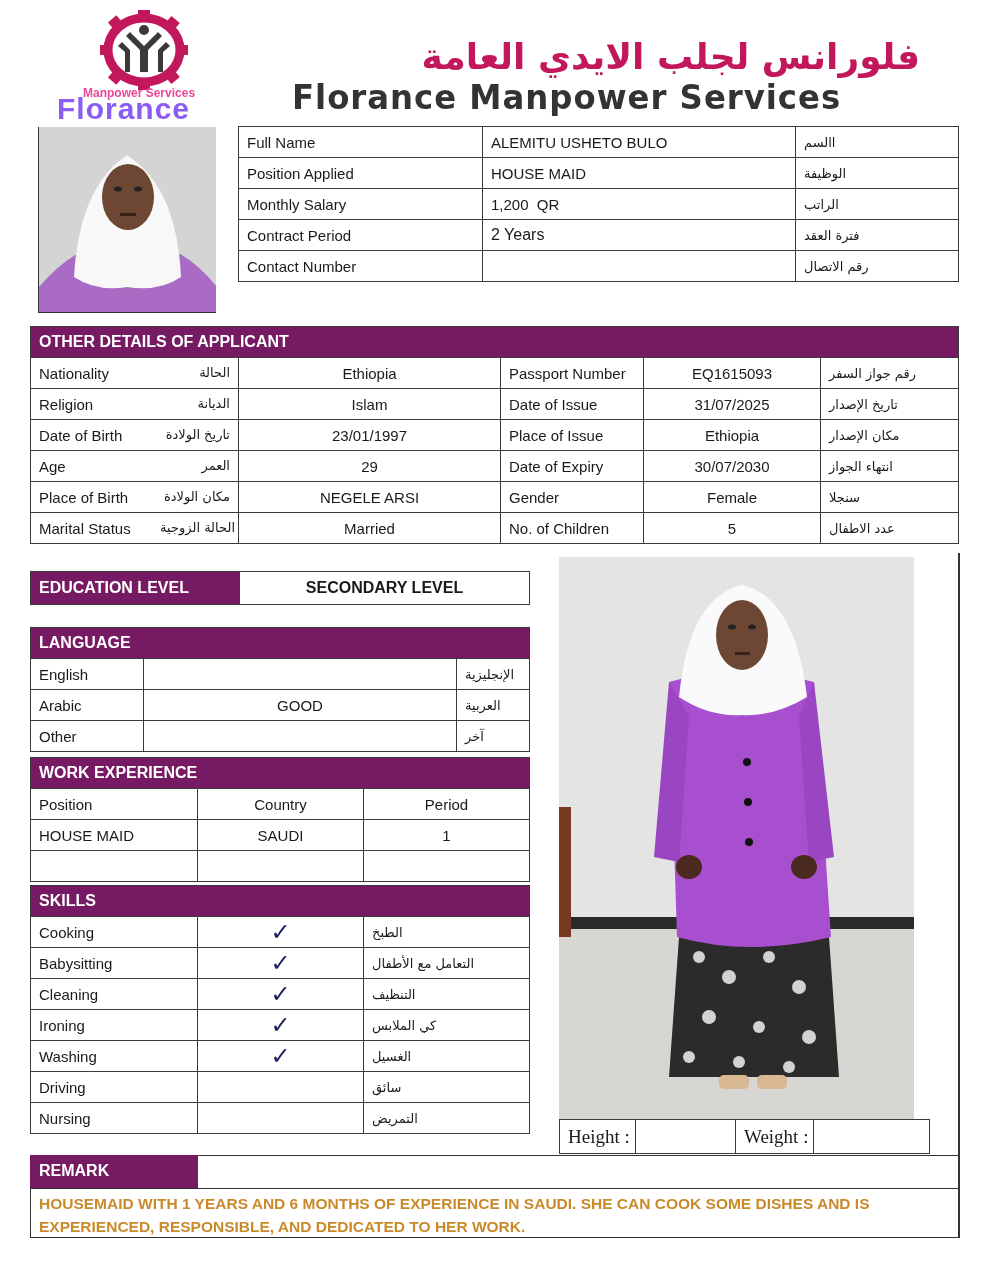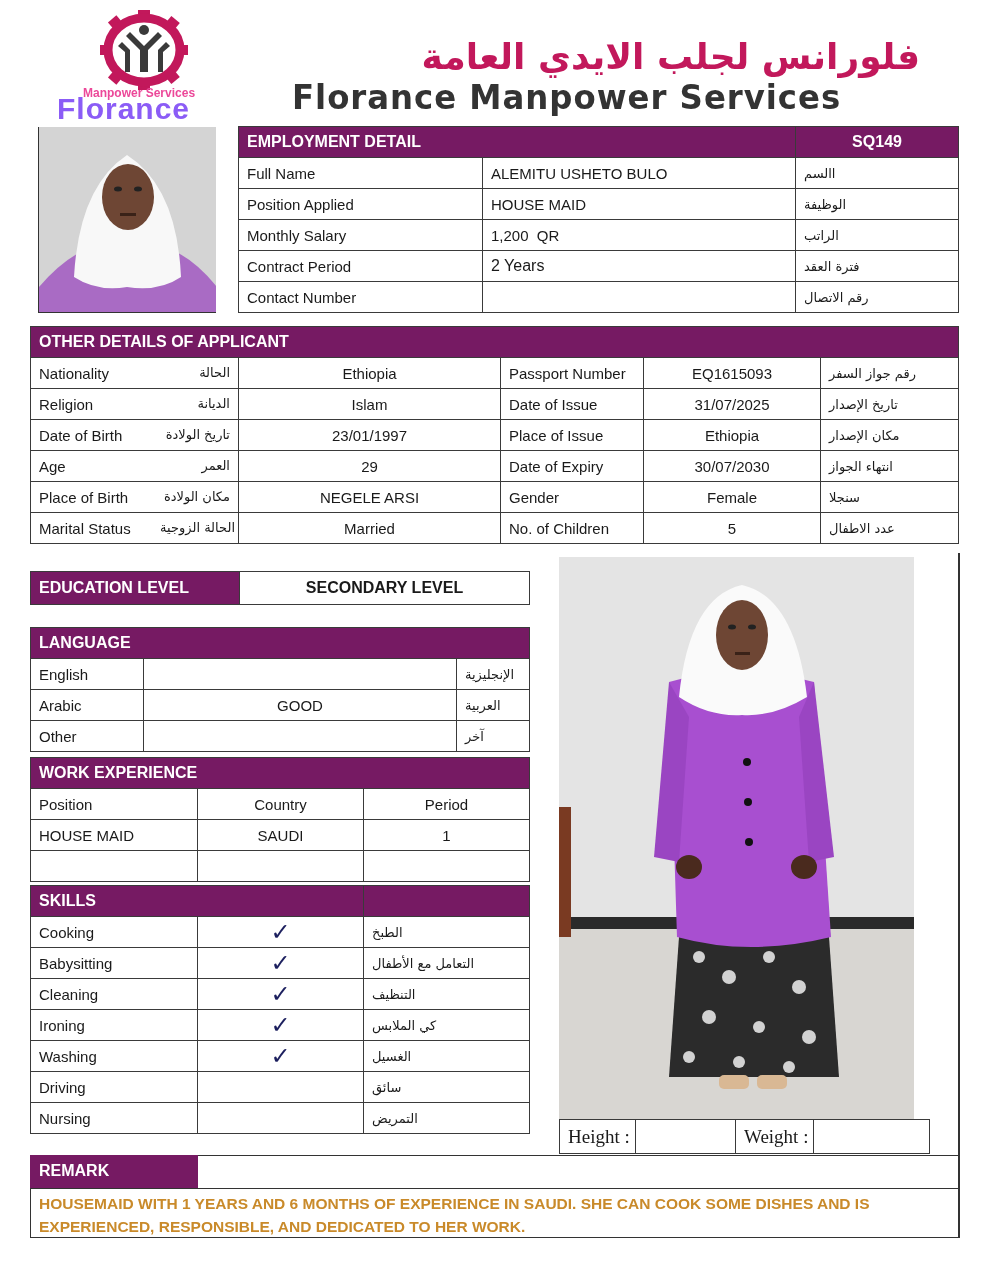--- a/index.html
+++ b/index.html
@@ -88,24 +88,20 @@
   </svg>
 </div>
 
 <table id="emp" class="abs">
   <colgroup>
       <col style="width:244px">
       <col style="width:313px">
       <col style="width:163px">
     </colgroup>
   <tbody>
-      <tr class="hdr">
-    <td colspan="2">EMPLOYMENT DETAIL</td>
-    <td class="c">SQ149</td>
-  </tr>
   <tr>
     <td>Full Name</td>
     <td>ALEMITU USHETO BULO</td>
     <td class="ar">االسم</td>
   </tr>
   <tr>
     <td>Position Applied</td>
     <td>HOUSE MAID</td>
     <td class="ar">الوظيفة</td>
   </tr>

